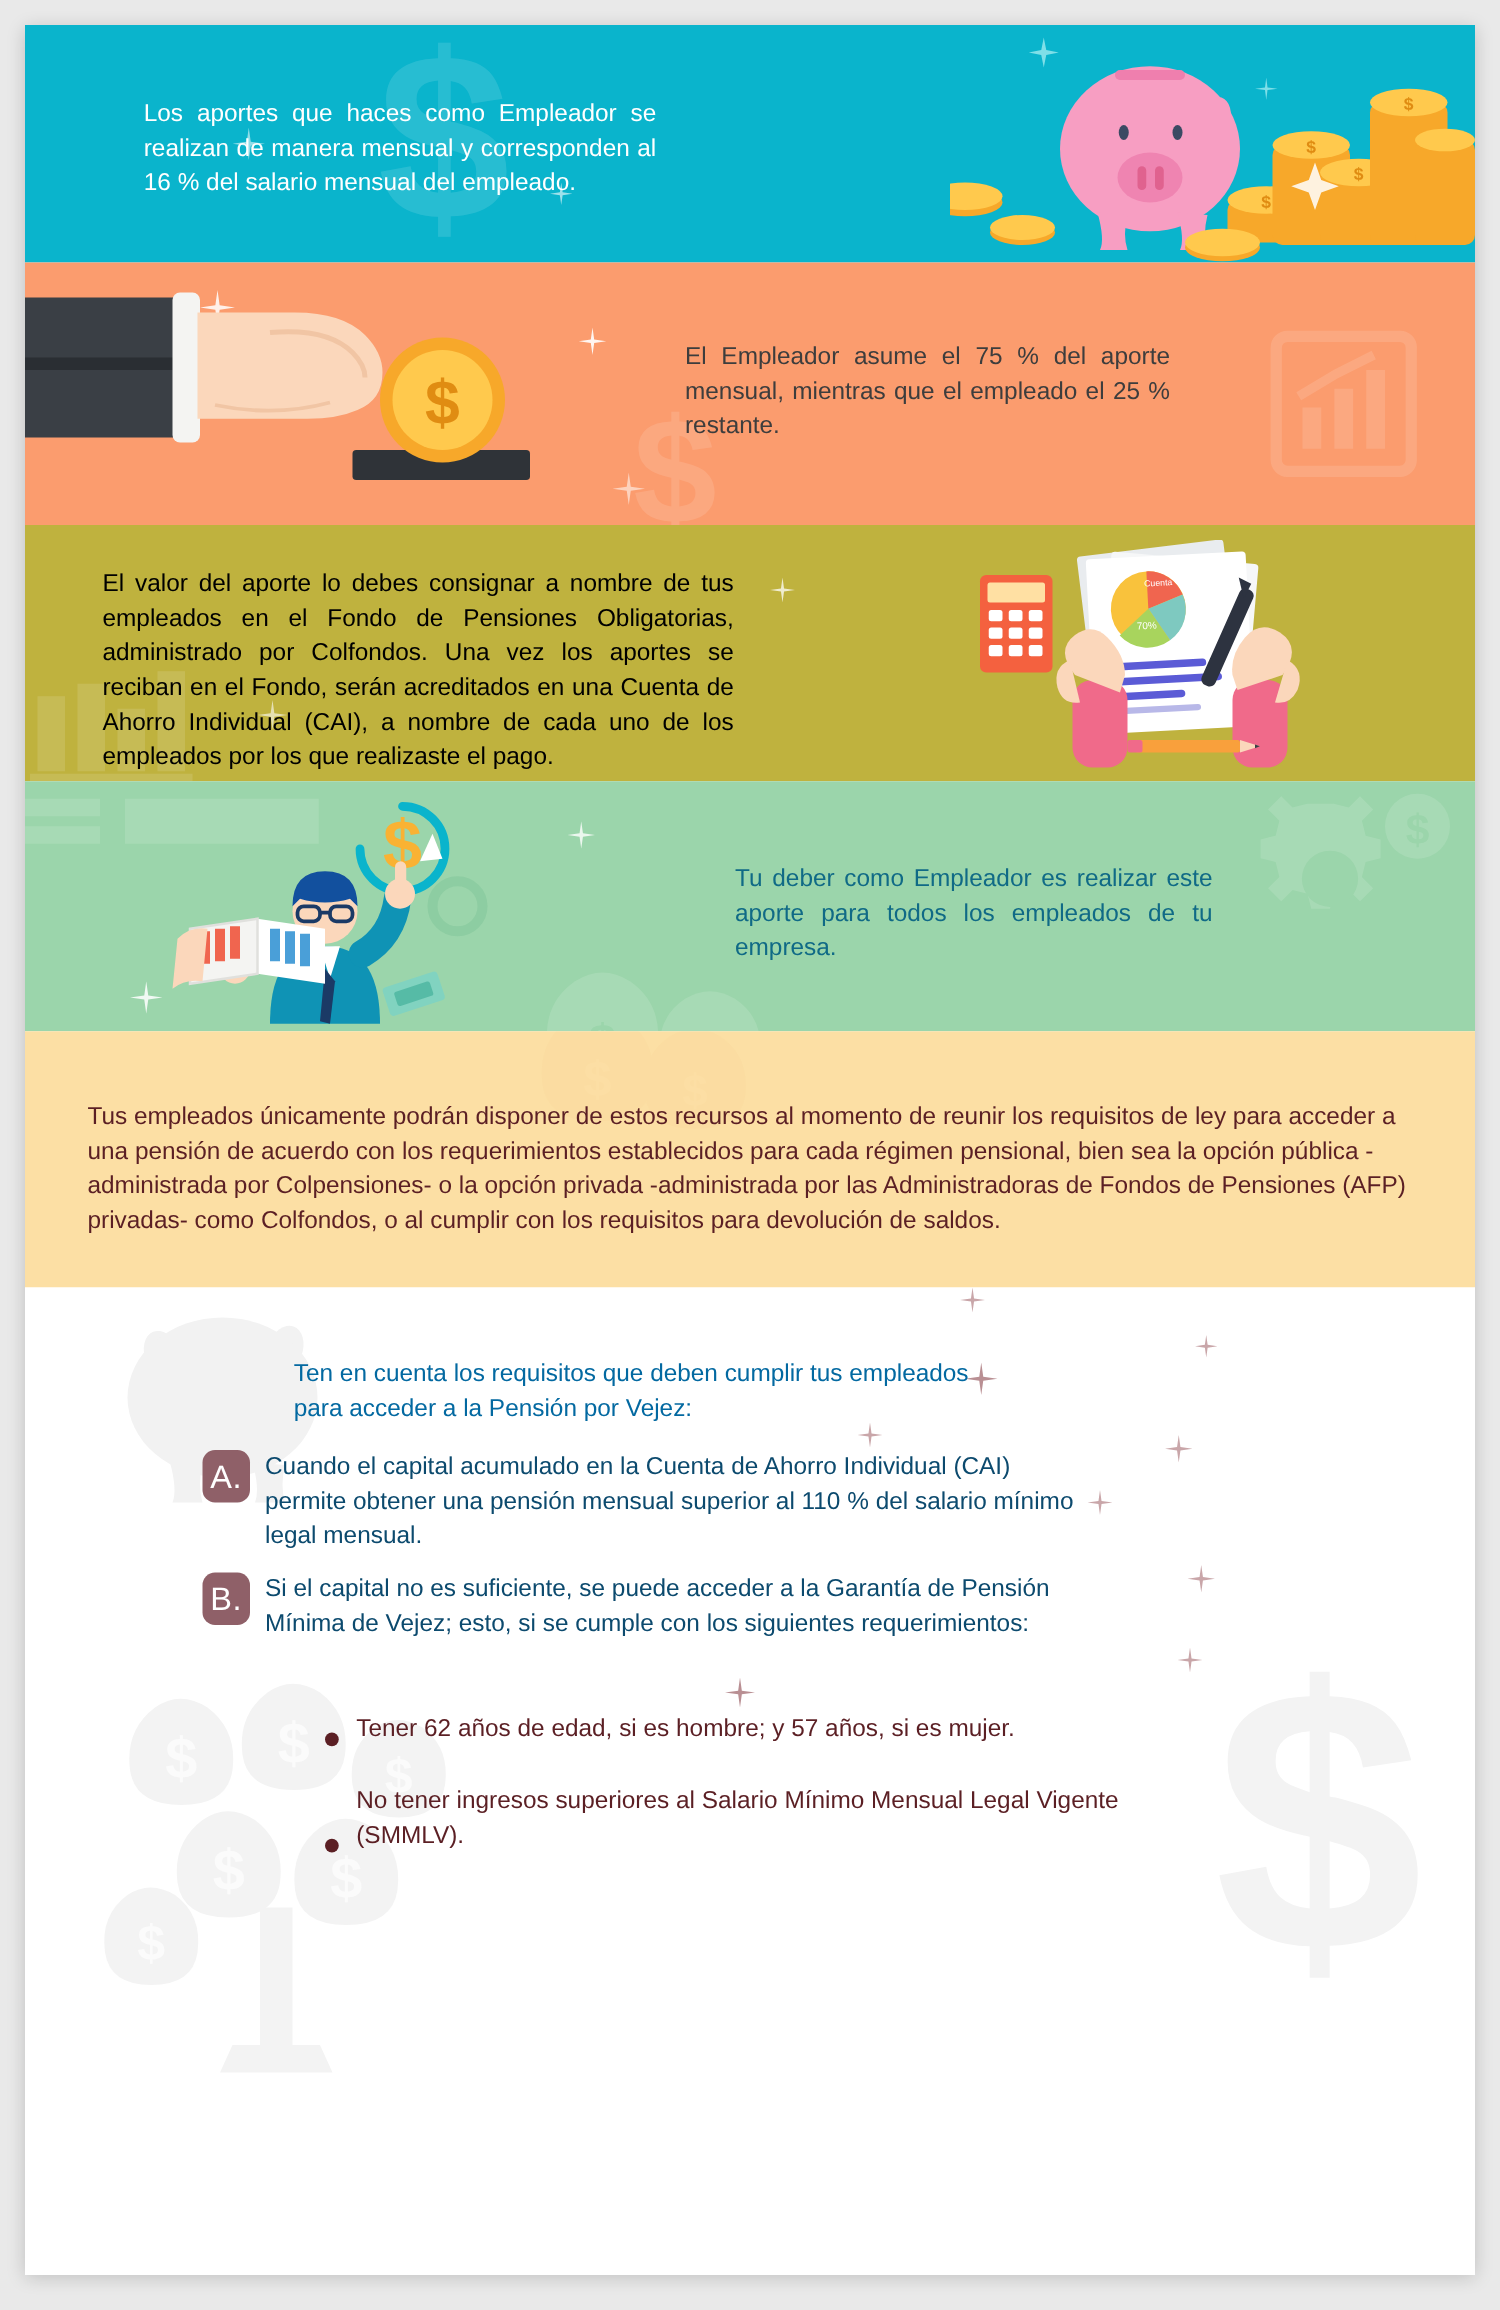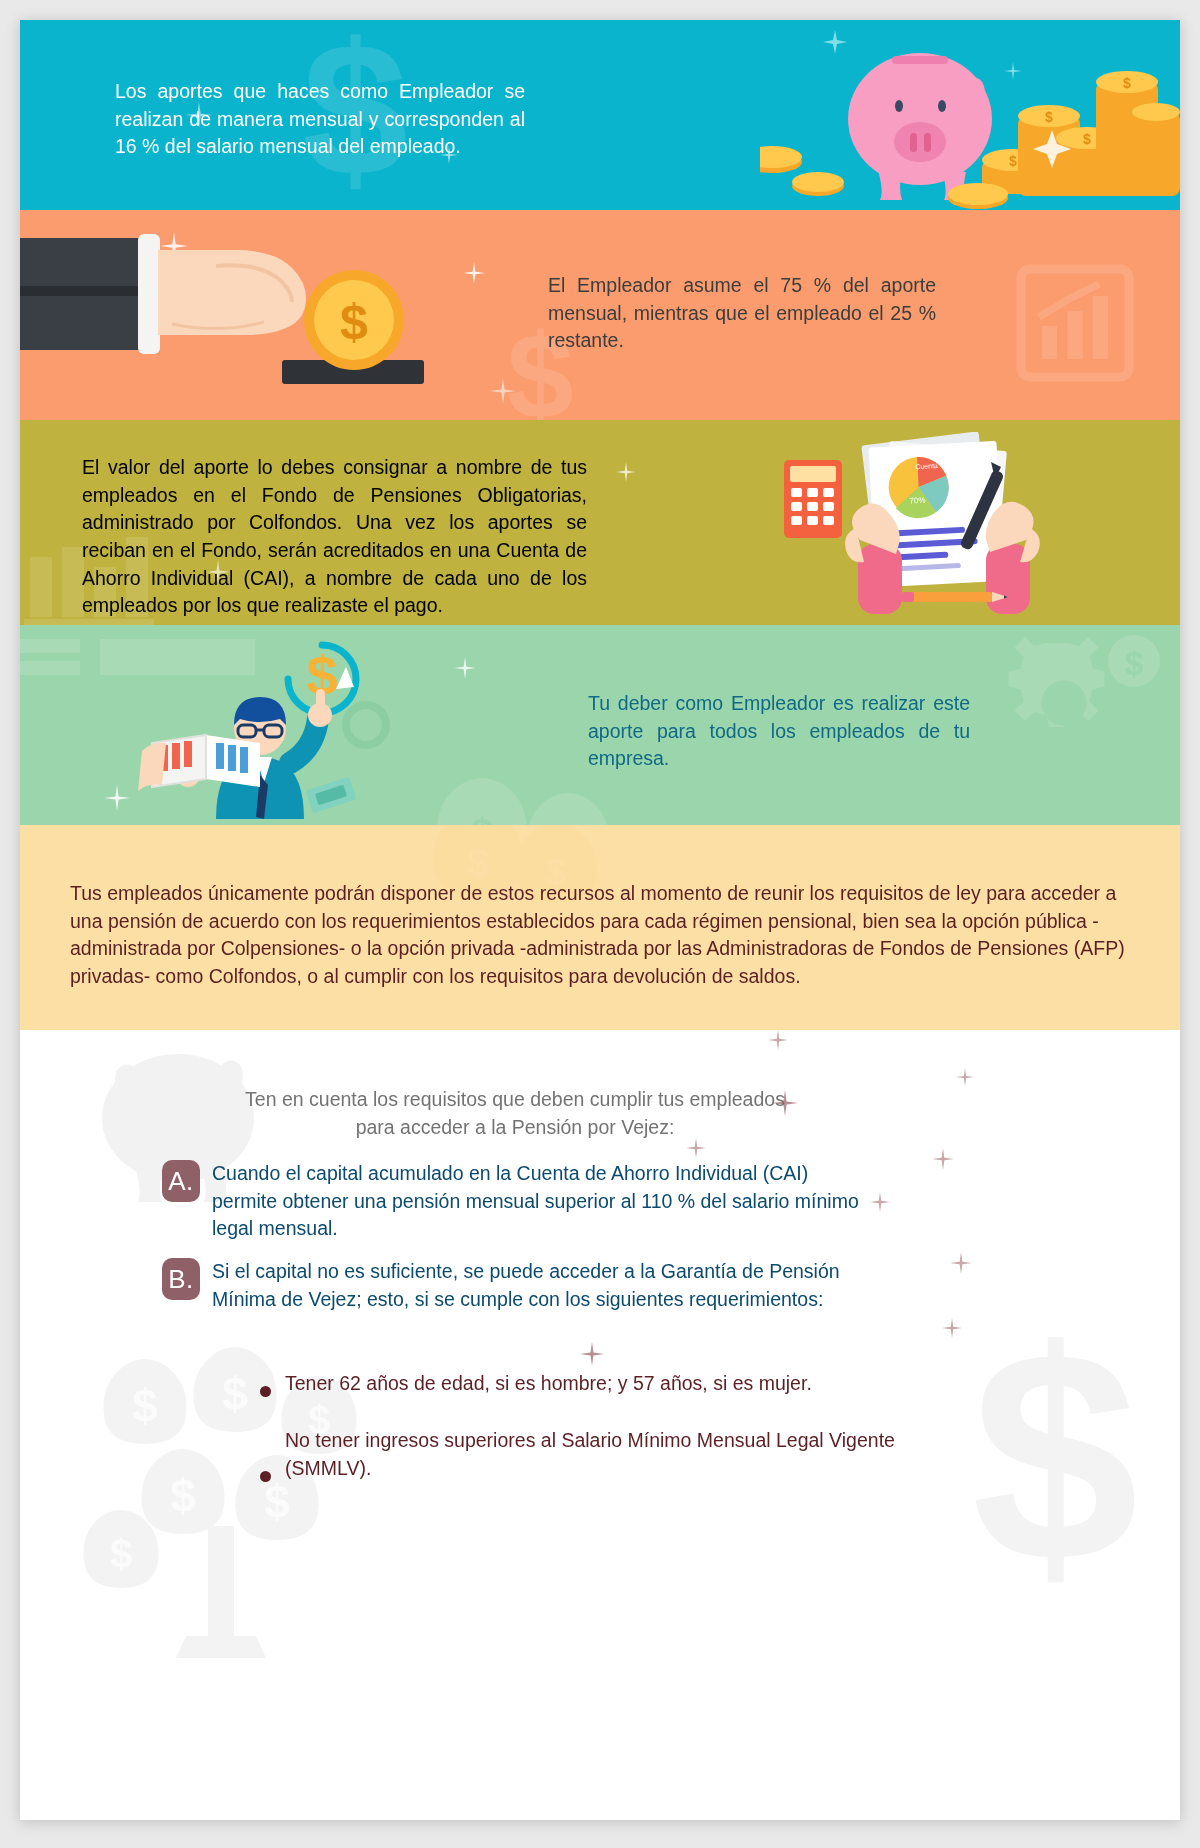--- a/index.html
+++ b/index.html
@@ -30,22 +30,22 @@
   .b4{height:200px;background:#9bd5ab;}
   .b4 .txt{left:568px;top:65px;width:382px;color:#106a86;font-size:19.5px;}
 
   
   .b5{height:205px;background:#fcdfa4;}
   .b5 .txt{left:50px;top:55px;width:1065px;color:#5b1f24;font-size:19.5px;text-align:left;}
 
   
   .b6{height:790px;background:#ffffff;}
 
-  .lead{position:absolute;left:215px;top:55px;width:560px;text-align:center;
-        color:#737373;font-size:19.5px;line-height:1.45;z-index:6;}
+  .lead{position:absolute;left:215px;top:55px;width:560px;text-align:left;
+        color:#0369a1;font-size:19.5px;line-height:1.45;z-index:6;}
 
   .item{position:absolute;z-index:6;display:flex;gap:12px;align-items:flex-start;}
   .badge{flex:0 0 auto;width:38px;height:42px;border-radius:10px;background:#8f6068;
          color:#ffffff;font-size:26px;line-height:42px;text-align:center;letter-spacing:.5px;}
   .item .body{color:#0c4a6e;font-size:19.5px;line-height:1.42;}
   .itemA{left:142px;top:130px;width:700px;}
   .itemB{left:142px;top:228px;width:700px;}
 
   .bullets{position:absolute;left:240px;top:340px;width:700px;z-index:6;}
   .bullet{display:flex;gap:14px;margin-bottom:30px;align-items:flex-end;}

